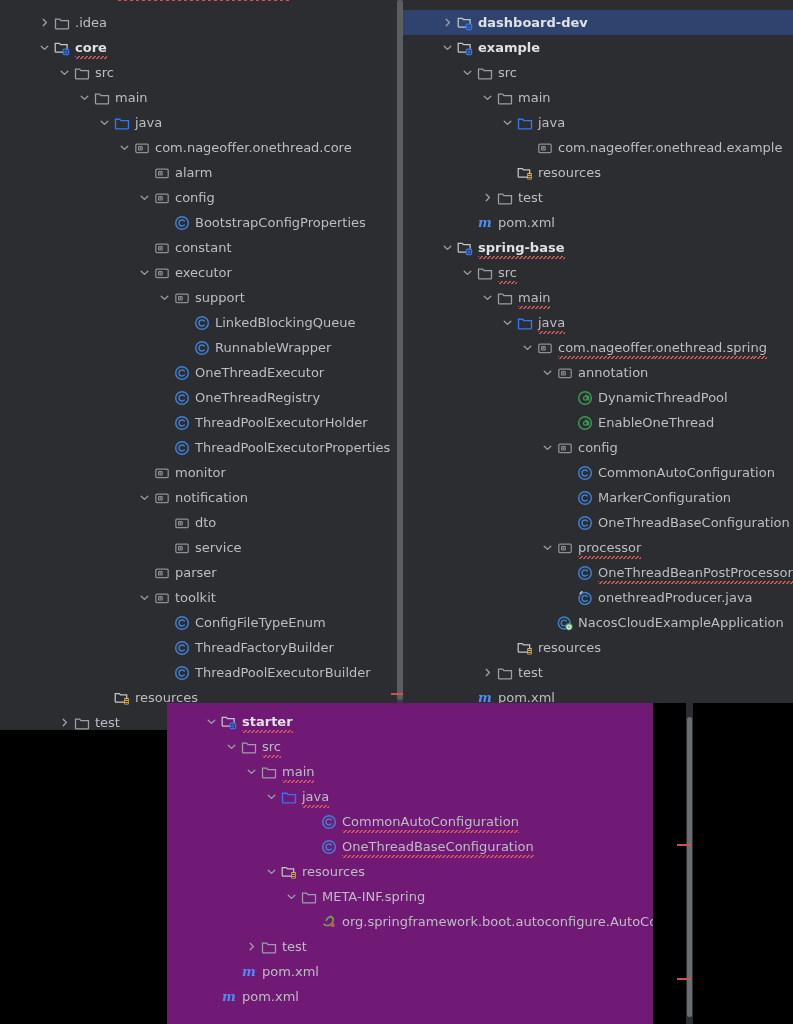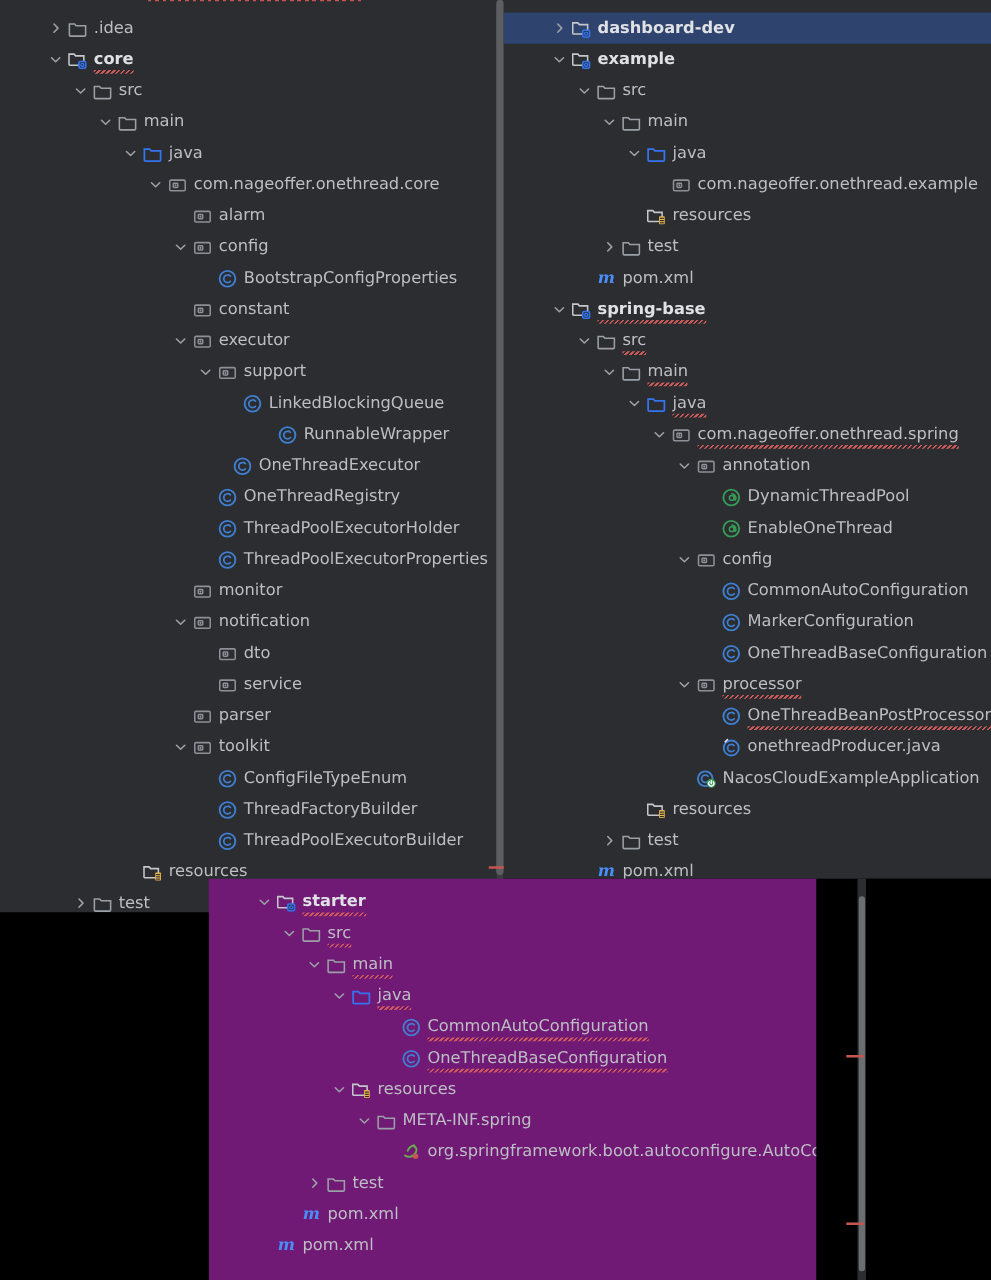--- a/index.html
+++ b/index.html
@@ -226,31 +226,31 @@
       <div class="row" style="padding-left: 178px;">
         <span class="chev none"></span>
         <span class="ico">
           <svg width="16" height="16" viewBox="0 0 16 16">
         <circle cx="8" cy="8" r="6.3" fill="none" stroke="#3f7fd1" stroke-width="1.5"></circle>
         <path d="M10.3 5.9A3 3 0 0 0 8 5a3 3 0 0 0 0 6 3 3 0 0 0 2.3-.9" fill="none" stroke="#3f7fd1" stroke-width="1.4" stroke-linecap="round"></path>
           </svg>
         </span>
         <span class="lbl">LinkedBlockingQueue</span>
       </div>
-      <div class="row" style="padding-left: 178px; margin-left: 28px;">
+      <div class="row" style="padding-left: 178px;">
         <span class="chev none"></span>
         <span class="ico">
           <svg width="16" height="16" viewBox="0 0 16 16">
         <circle cx="8" cy="8" r="6.3" fill="none" stroke="#3f7fd1" stroke-width="1.5"></circle>
         <path d="M10.3 5.9A3 3 0 0 0 8 5a3 3 0 0 0 0 6 3 3 0 0 0 2.3-.9" fill="none" stroke="#3f7fd1" stroke-width="1.4" stroke-linecap="round"></path>
           </svg>
         </span>
         <span class="lbl">RunnableWrapper</span>
       </div>
-      <div class="row" style="padding-left: 158px; margin-left: 12px;">
+      <div class="row" style="padding-left: 158px;">
         <span class="chev none"></span>
         <span class="ico">
           <svg width="16" height="16" viewBox="0 0 16 16">
         <circle cx="8" cy="8" r="6.3" fill="none" stroke="#3f7fd1" stroke-width="1.5"></circle>
         <path d="M10.3 5.9A3 3 0 0 0 8 5a3 3 0 0 0 0 6 3 3 0 0 0 2.3-.9" fill="none" stroke="#3f7fd1" stroke-width="1.4" stroke-linecap="round"></path>
           </svg>
         </span>
         <span class="lbl">OneThreadExecutor</span>
       </div>
       <div class="row" style="padding-left: 158px;">

